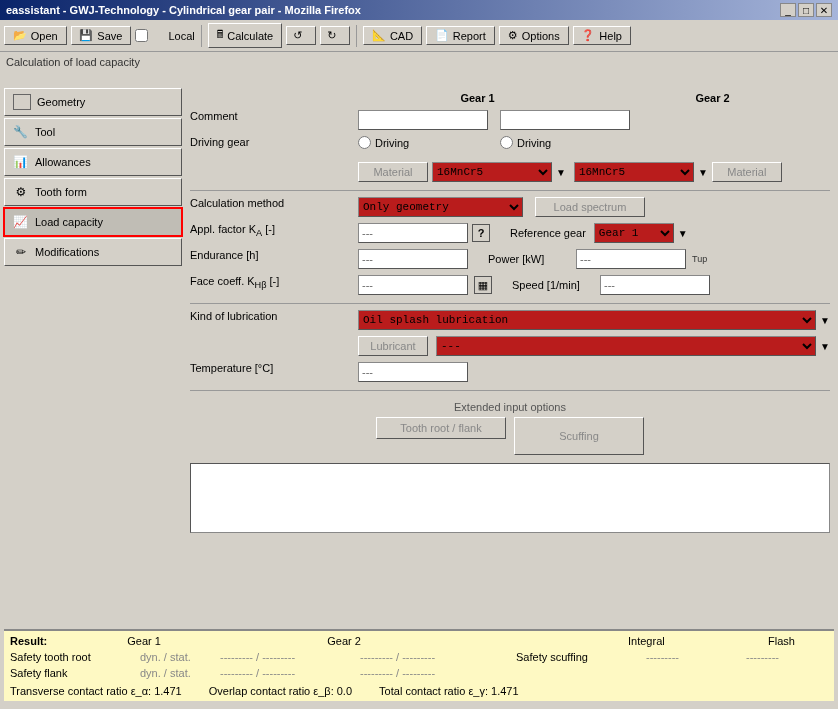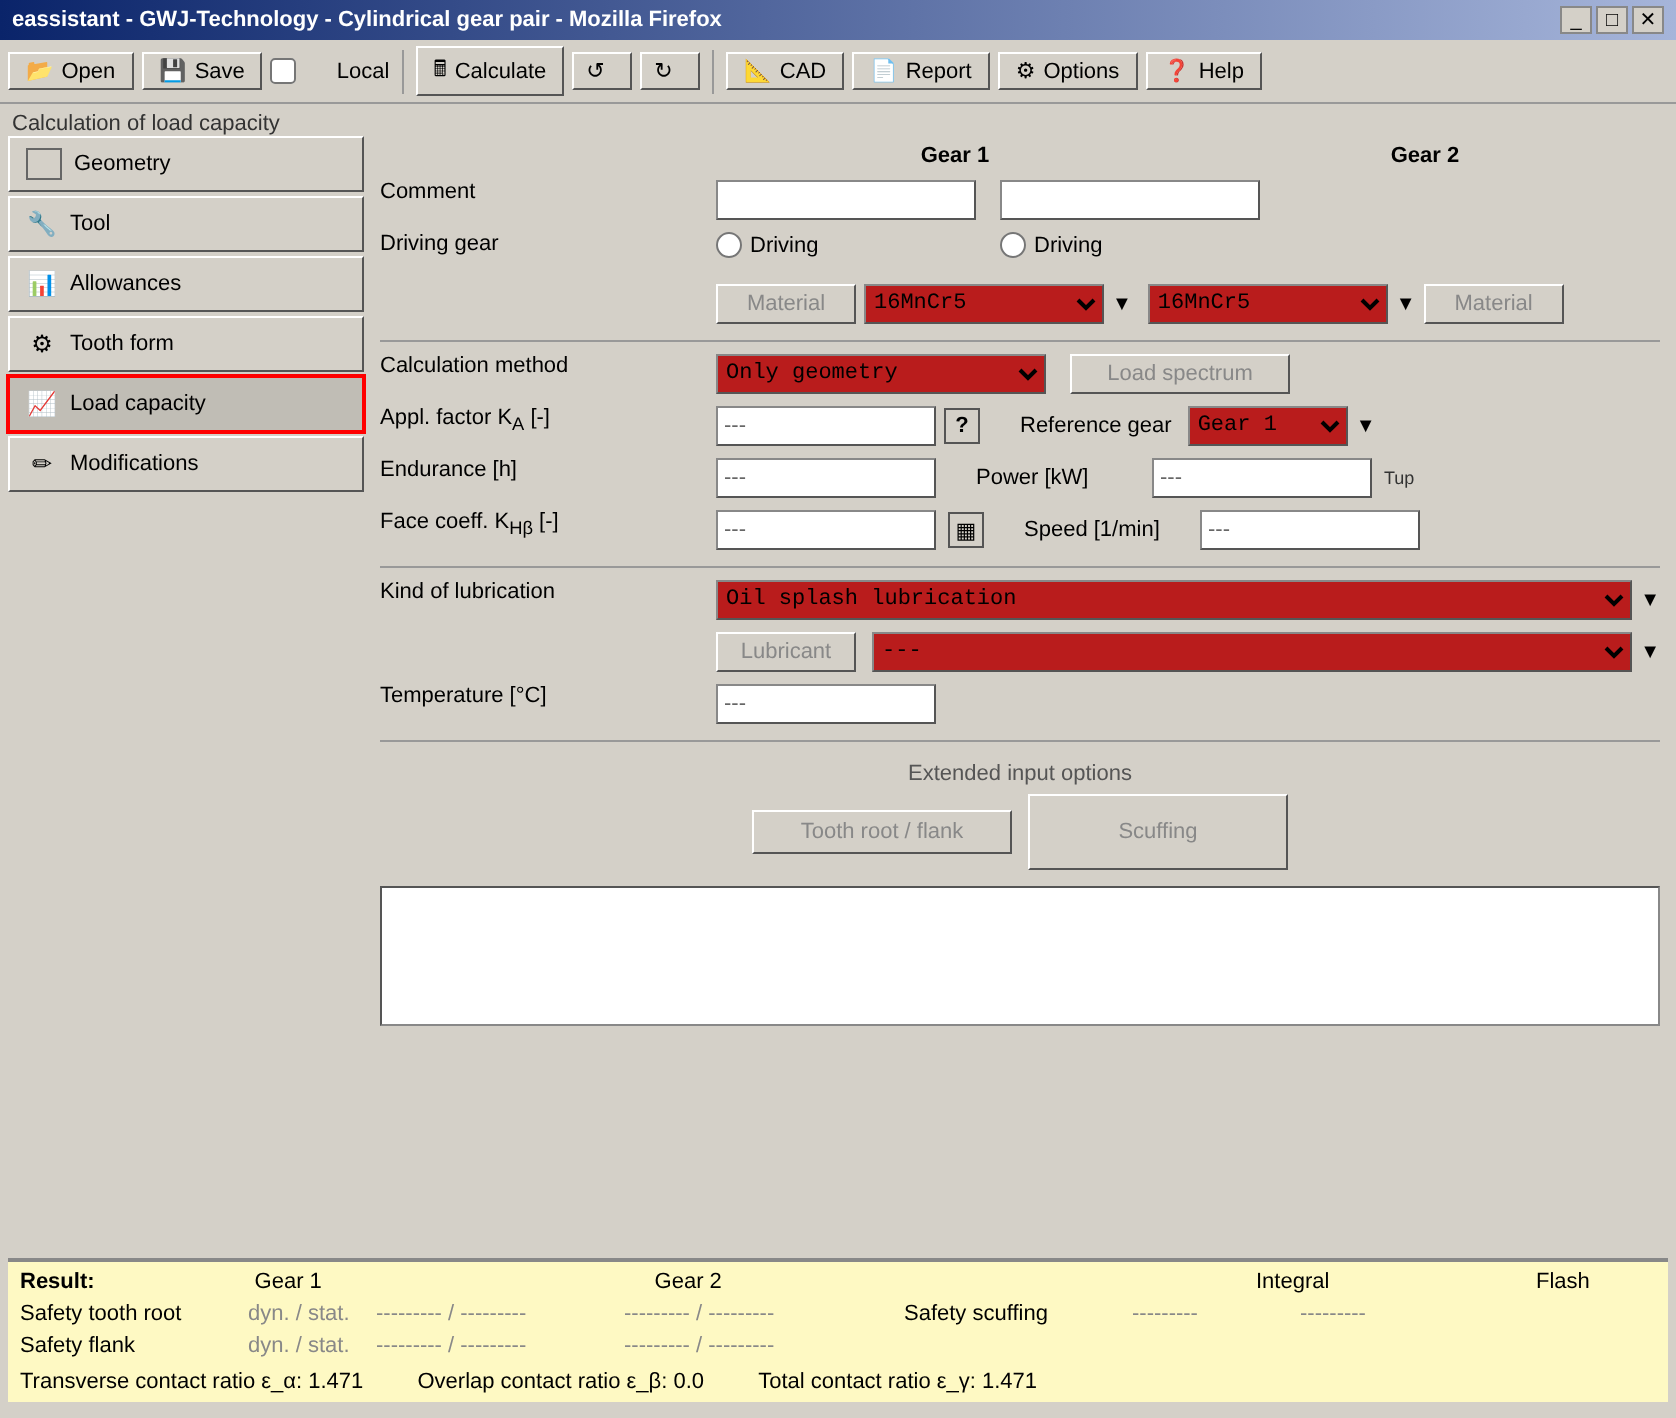--- a/index.html
+++ b/index.html
@@ -58,21 +58,21 @@
       background: #d4d0c8;
       padding: 4px;
       display: flex;
       flex-direction: column;
       height: calc(100vh - 56px);
     }
 
     .section-label {
       font-size: 11px;
       color: #333;
-      margin-bottom: 0;
+      margin-bottom: 20px;
       padding-left: 2px;
     }
 
     .content-area {
       display: flex;
       flex: 1;
       gap: 4px;
     }
 
     .sidebar {
@@ -233,21 +233,20 @@
       padding: 4px 0;
     }
     .extended-label {
       font-size: 11px;
       color: #555;
       margin-bottom: 4px;
     }
     .extended-buttons {
       display: flex;
       gap: 8px;
-      align-items: center;
     }
 
     .output-area {
       background: white;
       border: 1px solid #888;
       border-top-color: #555;
       border-left-color: #555;
       height: 70px;
       margin: 4px 0;
       padding: 4px;
@@ -256,21 +255,21 @@
     .results-section {
       background: #fef9c3;
       border-top: 2px solid #888;
       padding: 4px 6px;
       font-size: 11px;
     }
     
     .results-row {
       display: flex;
       align-items: center;
-      gap: 4px;
+      gap: 20px;
       font-size: 11px;
       line-height: 16px;
     }
 
     .contact-ratio-row {
       margin-top: 4px;
       font-size: 11px;
     }
 
     .tup-label { font-size: 9px; color: #333; margin-left: 2px; }

